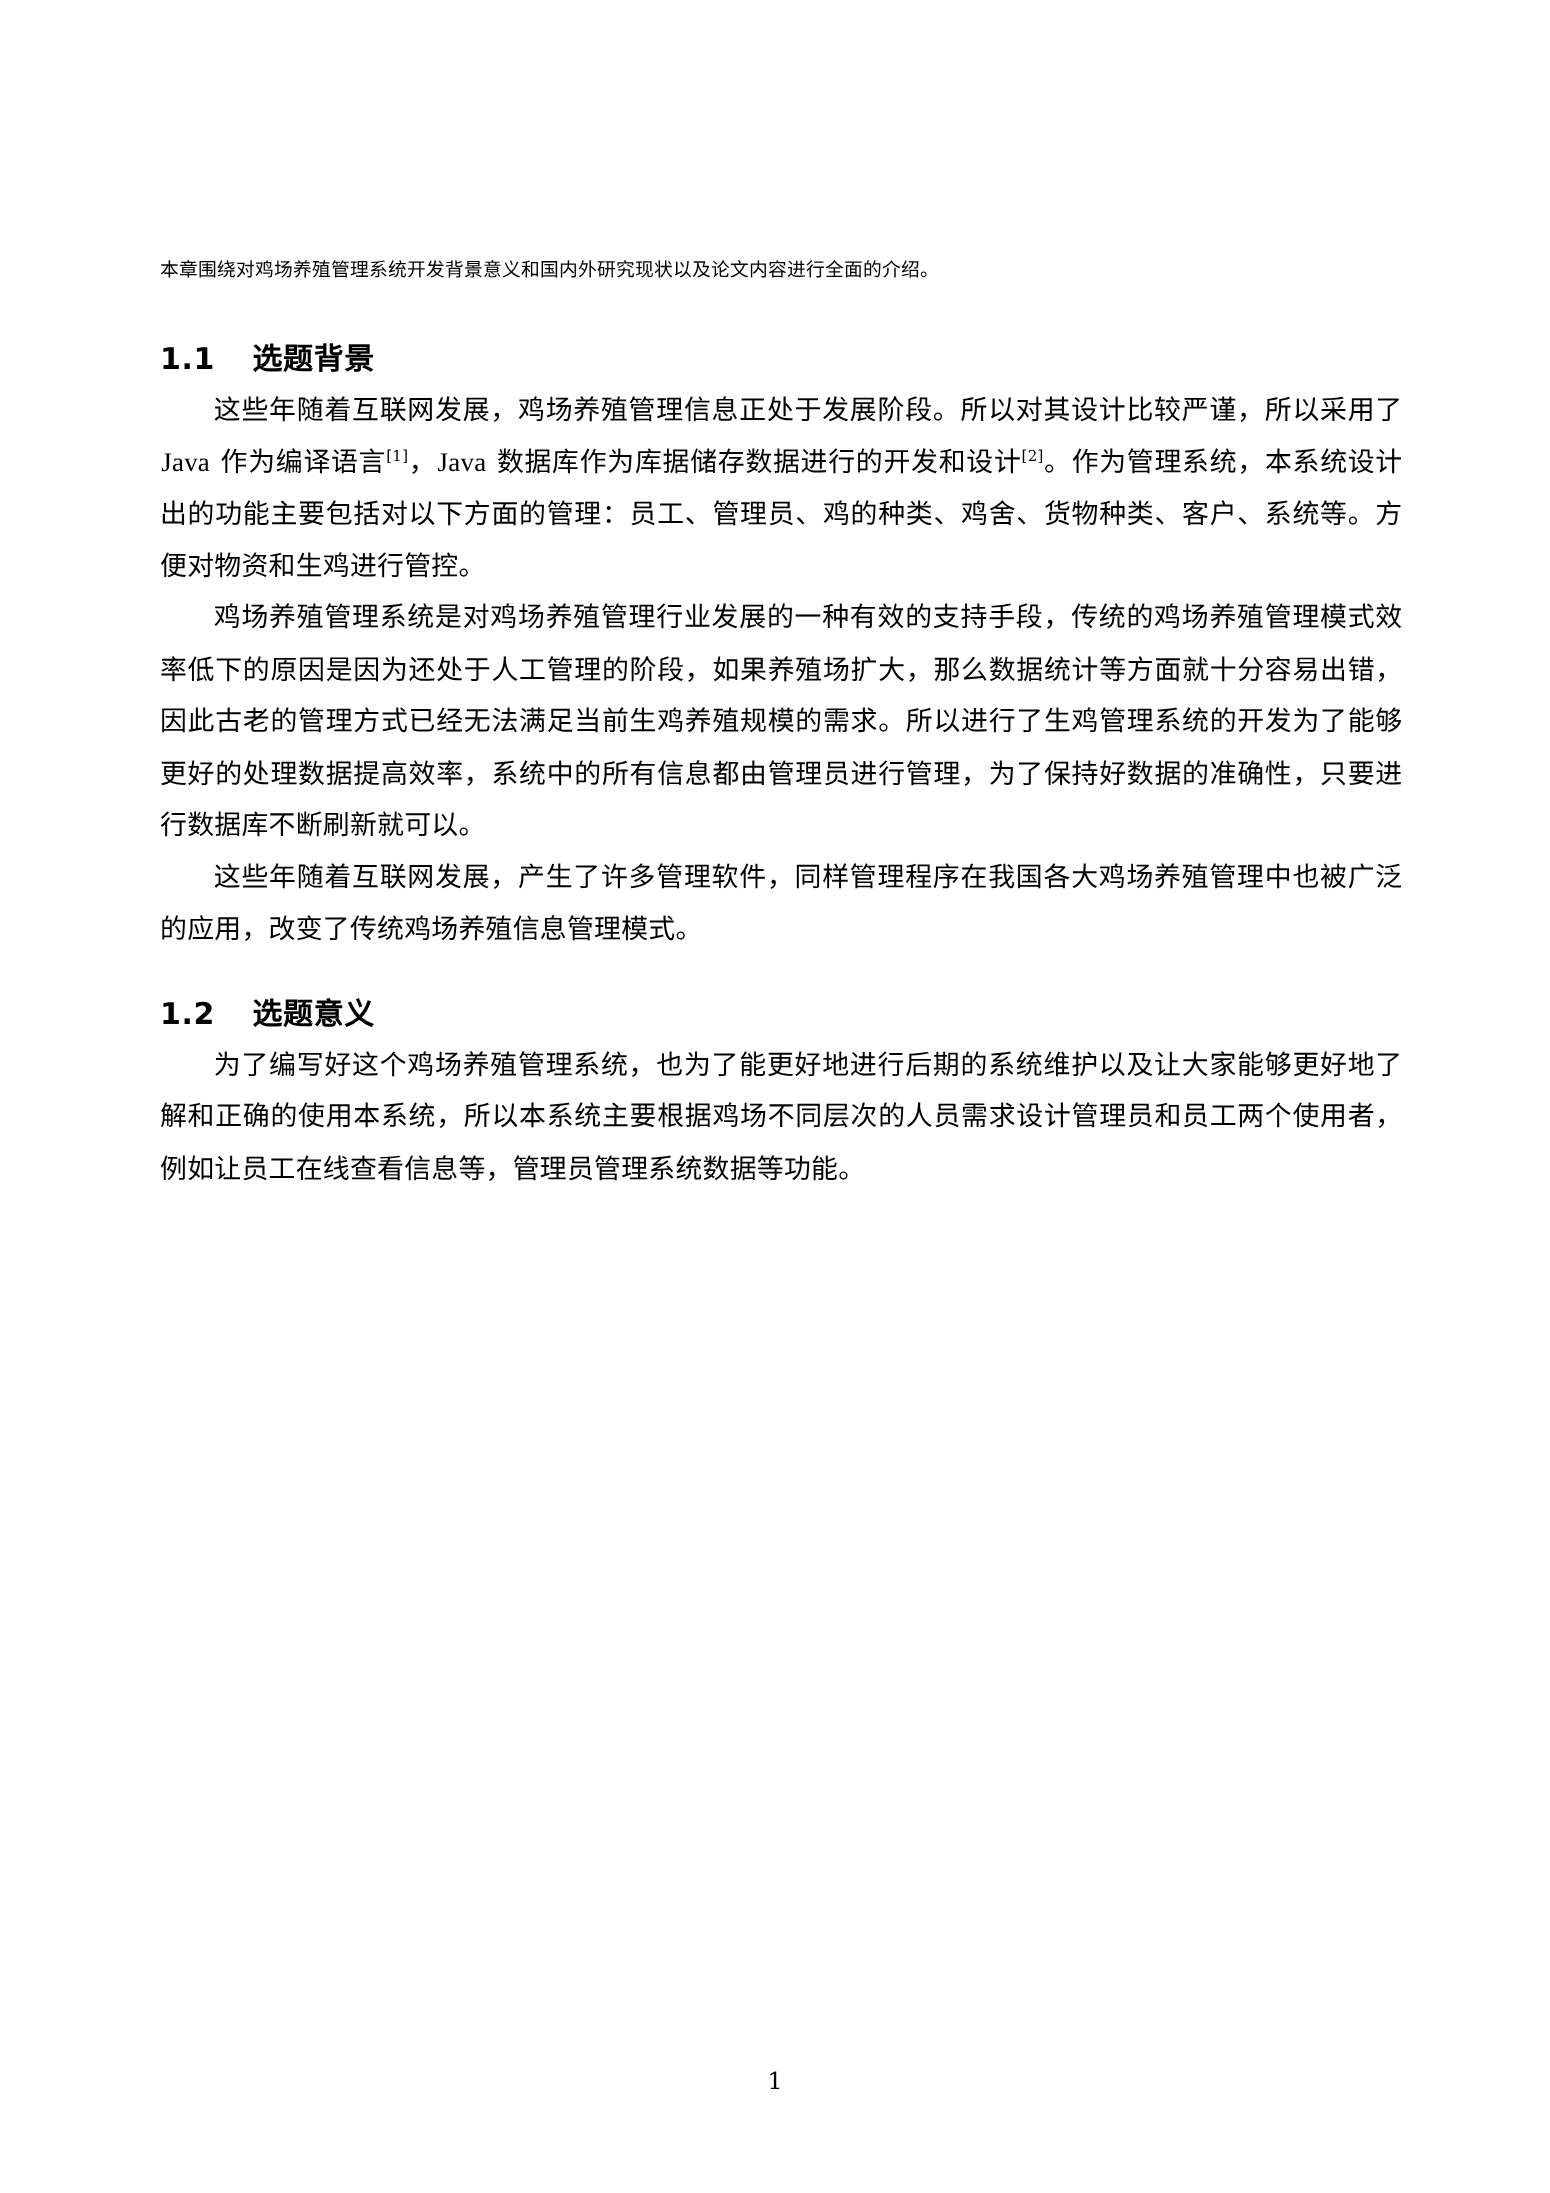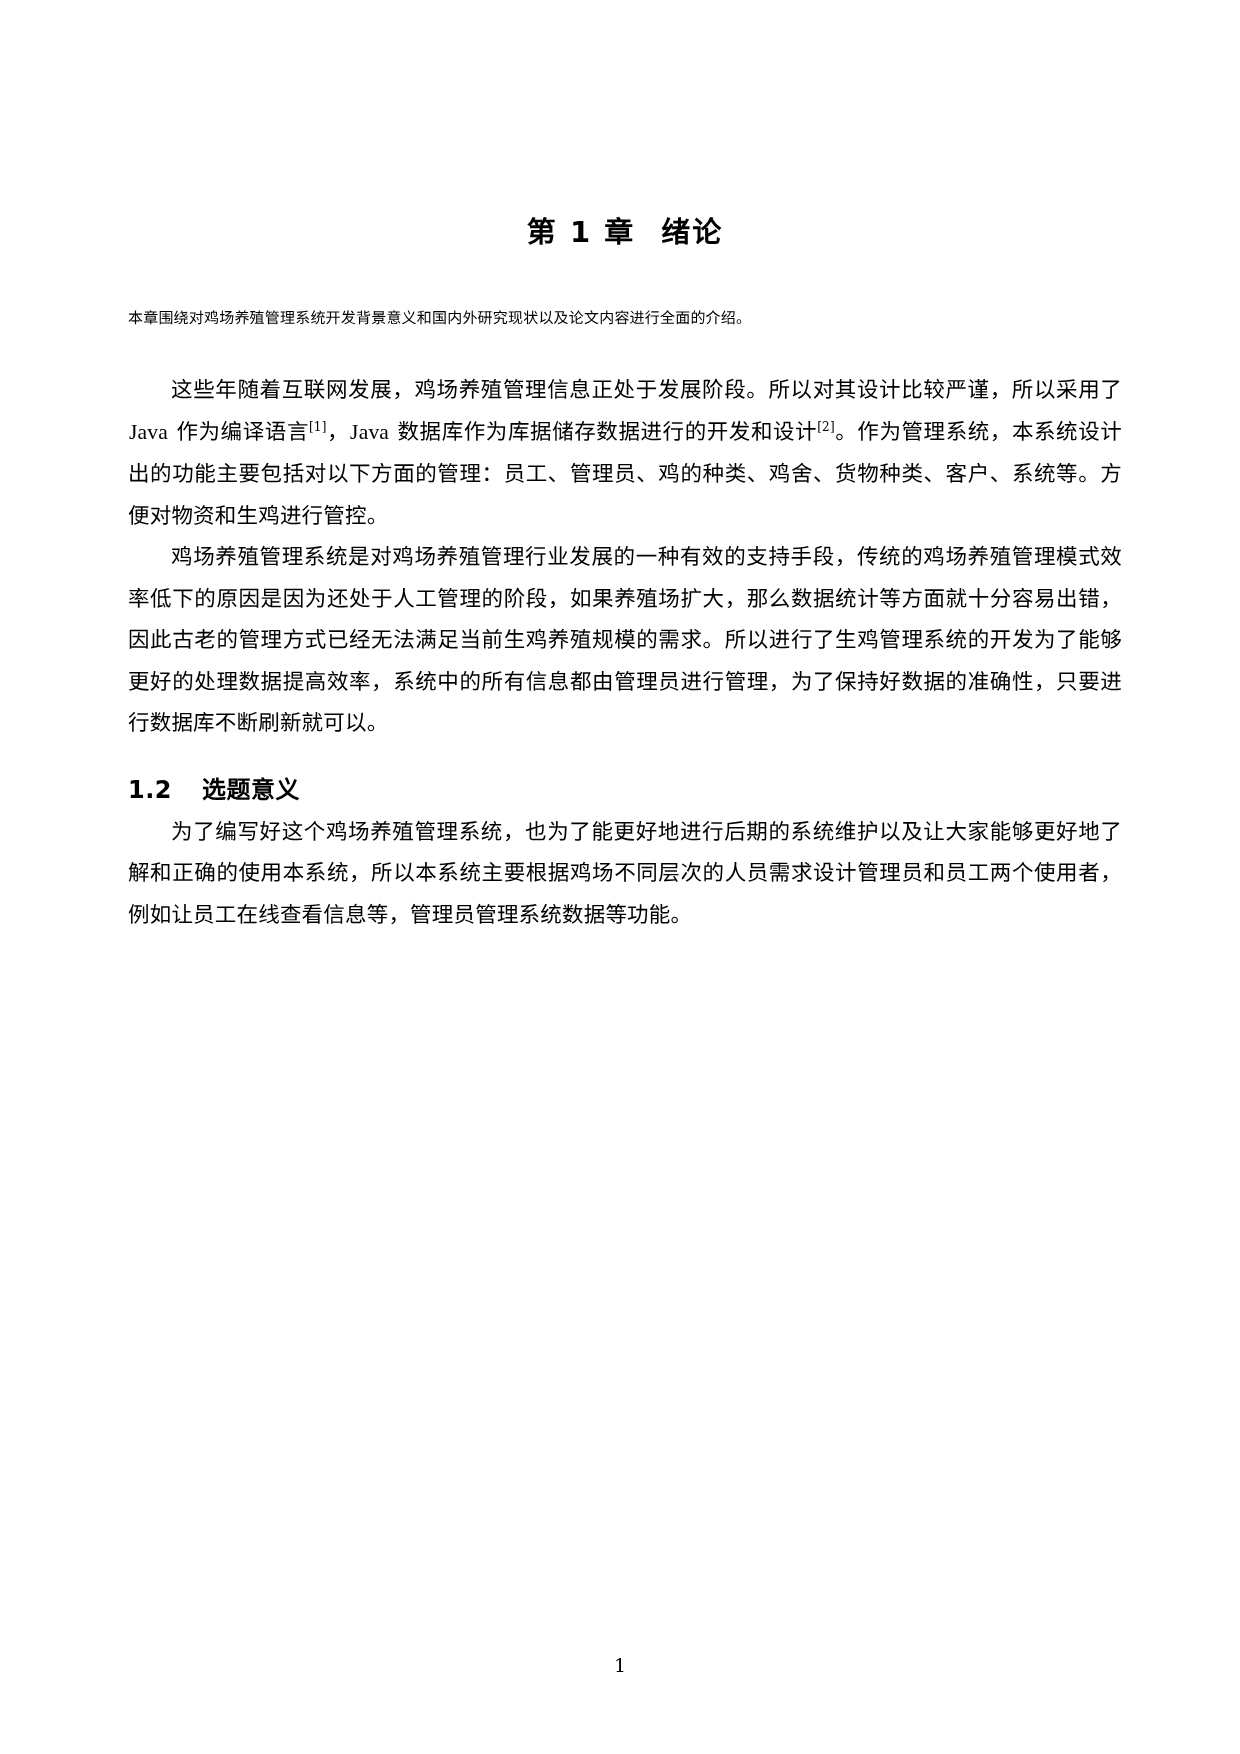--- a/index.html
+++ b/index.html
@@ -81,31 +81,32 @@
     text-align: center;
     font-size: 19px;
     font-family: "DejaVu Serif", "Liberation Serif", serif;
   }
 </style>
 </head>
 <body>
 
 <div class="page">
 
-  <h1 class="chapter-title">
-    <span>第 1 章</span><span class="gap"></span><span>绪论</span>
-  </h1>
 
   <p class="lead-para">本章围绕对鸡场养殖管理系统开发背景意义和国内外研究现状以及论文内容进行全面的介绍。</p>
 
+  <h2 class="section-heading">
+    <span class="num">1.1</span><span class="htext">选题背景</span>
+  </h2>
 
   <p class="body-para"><span>这些年随着互联网发展，鸡场养殖管理信息正处于发展阶段。所以对其设计比较严谨，所以采用了 </span><span class="latin">Java</span><span> 作为编译语言</span><sup>[1]</sup><span>，</span><span class="latin">Java</span><span> 数据库作为库据储存数据进行的开发和设计</span><sup>[2]</sup><span>。作为管理系统，本系统设计出的功能主要包括对以下方面的管理：员工、管理员、鸡的种类、鸡舍、货物种类、客户、系统等。方便对物资和生鸡进行管控。</span></p>
 
   <p class="body-para">鸡场养殖管理系统是对鸡场养殖管理行业发展的一种有效的支持手段，传统的鸡场养殖管理模式效率低下的原因是因为还处于人工管理的阶段，如果养殖场扩大，那么数据统计等方面就十分容易出错，因此古老的管理方式已经无法满足当前生鸡养殖规模的需求。所以进行了生鸡管理系统的开发为了能够更好的处理数据提高效率，系统中的所有信息都由管理员进行管理，为了保持好数据的准确性，只要进行数据库不断刷新就可以。</p>
 
+  <p class="body-para">这些年随着互联网发展，产生了许多管理软件，同样管理程序在我国各大鸡场养殖管理中也被广泛的应用，改变了传统鸡场养殖信息管理模式。</p>
 
   <h2 class="section-heading">
     <span class="num">1.2</span><span class="htext">选题意义</span>
   </h2>
 
 
   <p class="body-para">为了编写好这个鸡场养殖管理系统，也为了能更好地进行后期的系统维护以及让大家能够更好地了解和正确的使用本系统，所以本系统主要根据鸡场不同层次的人员需求设计管理员和员工两个使用者，例如让员工在线查看信息等，管理员管理系统数据等功能。</p>
 
   <div class="page-number">1</div>
 

